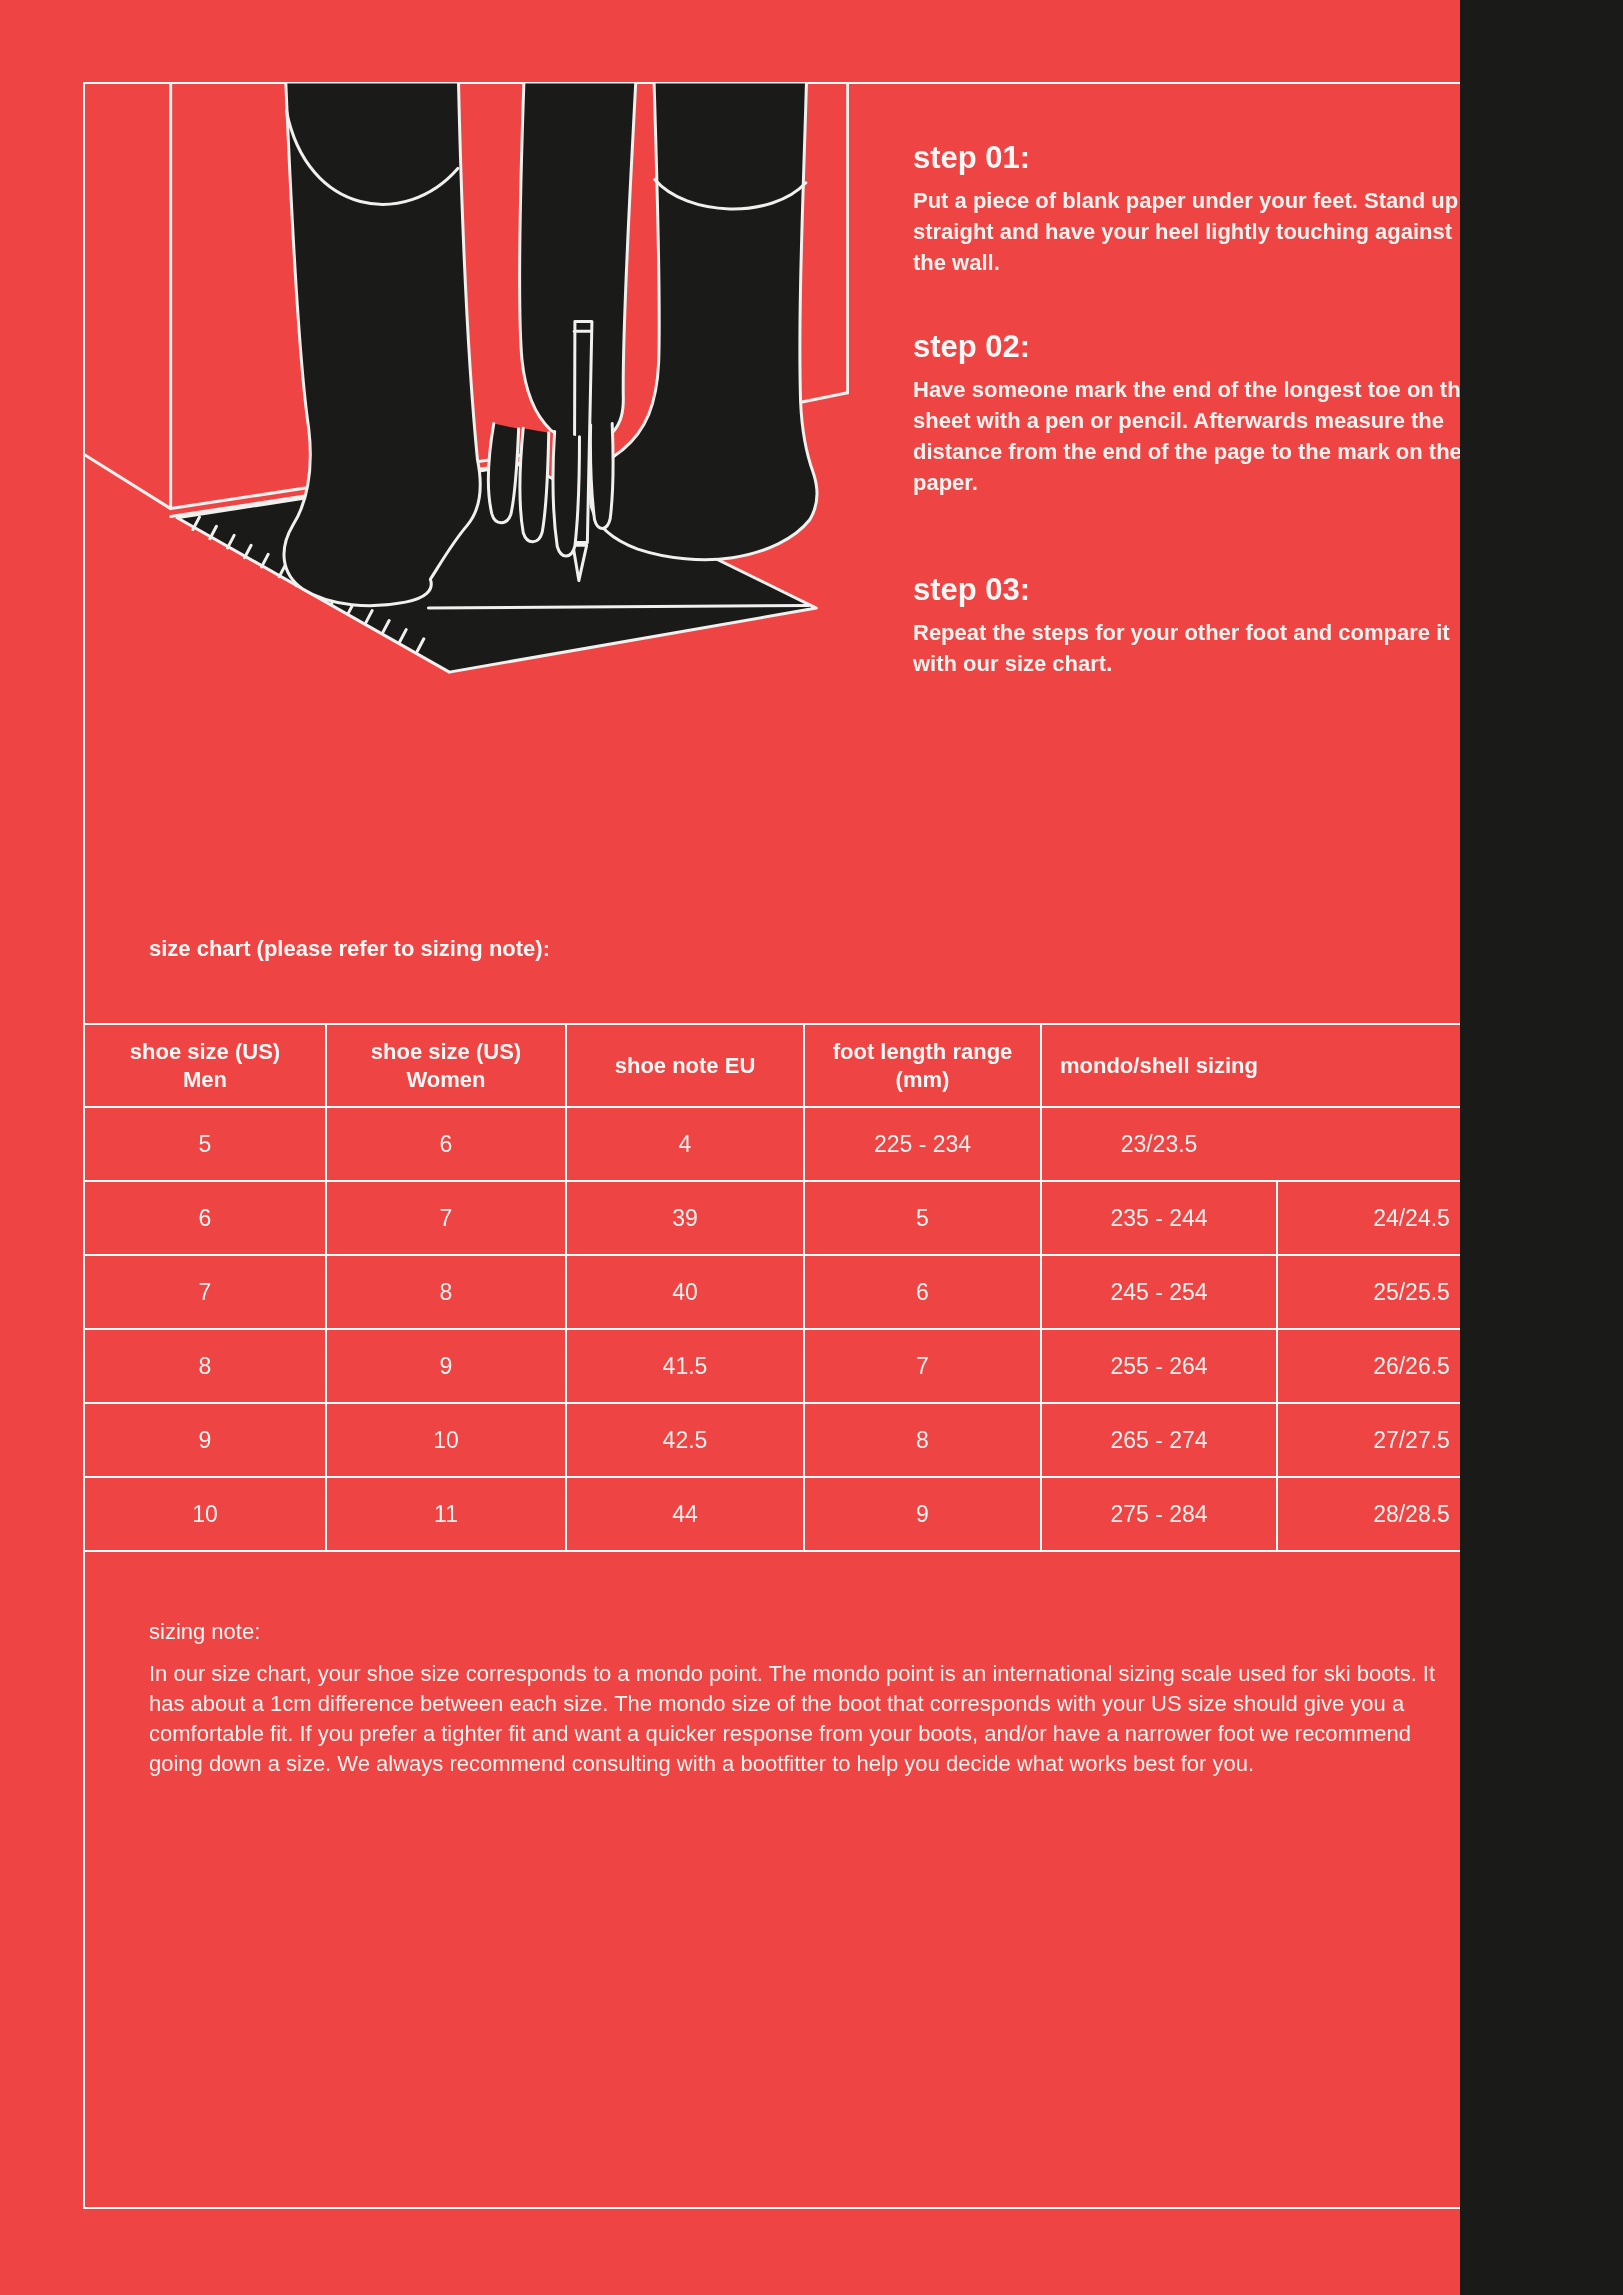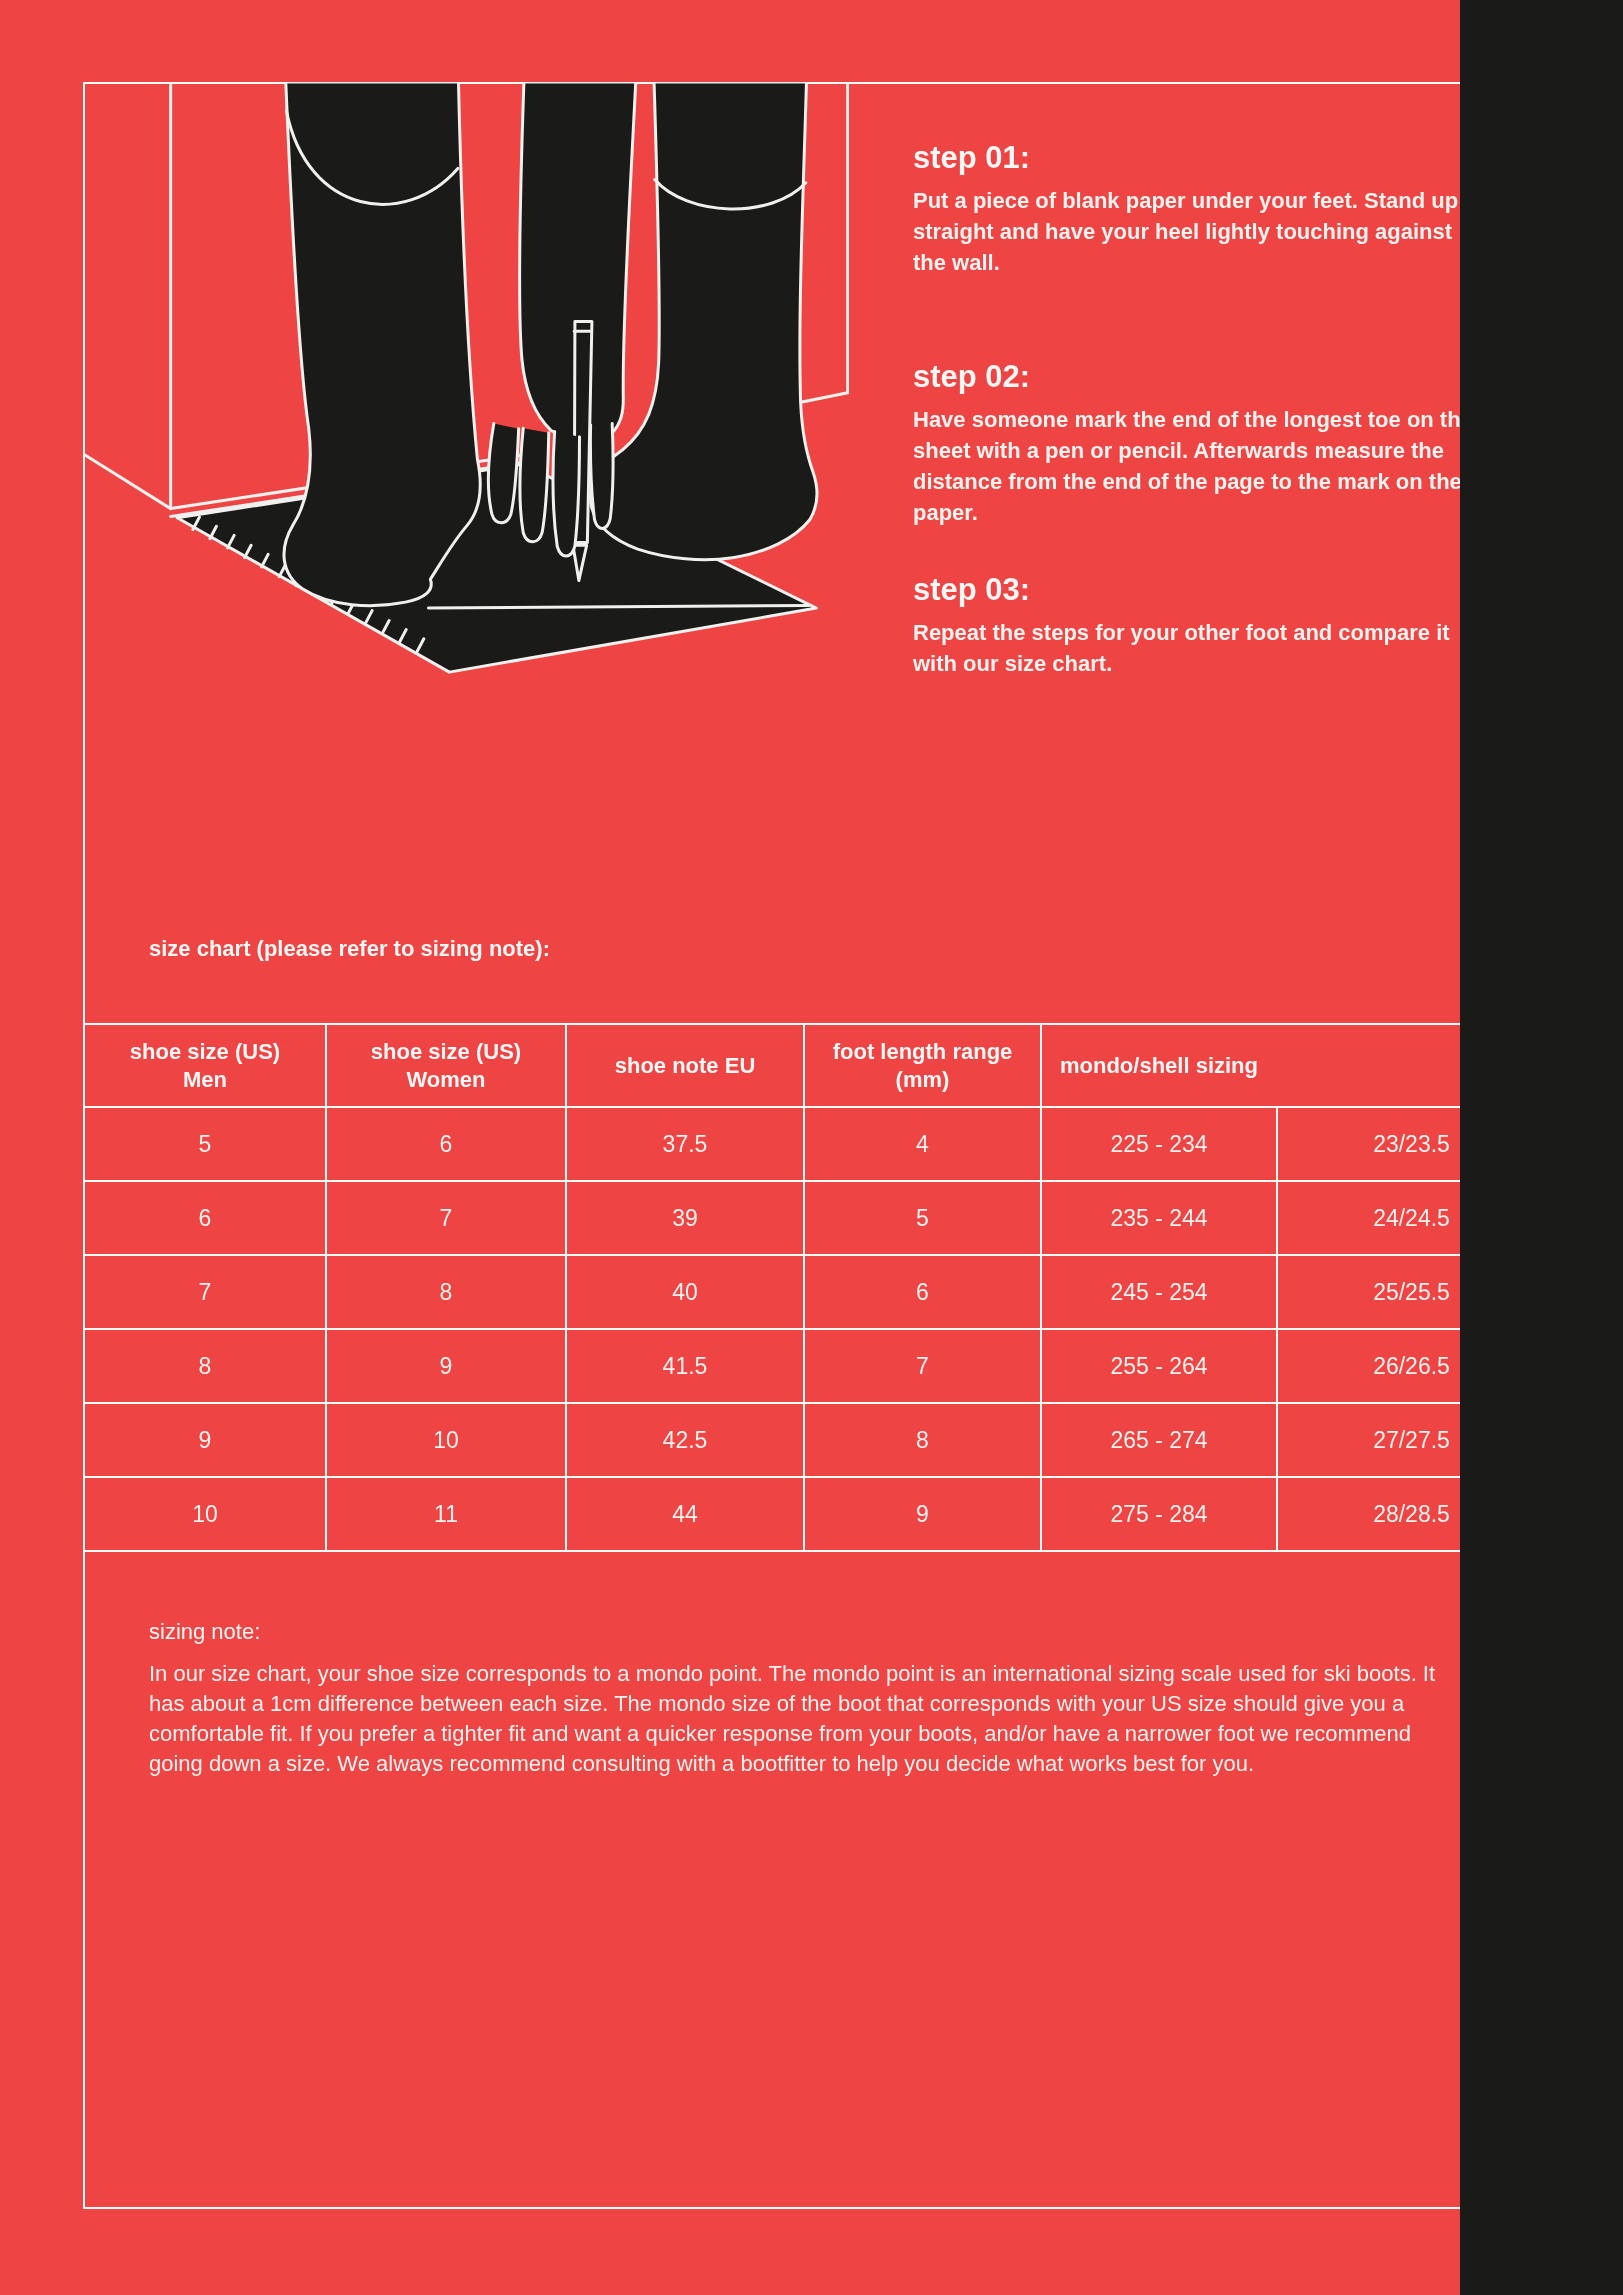--- a/index.html
+++ b/index.html
@@ -76,21 +76,21 @@
       <path d="M848,660 C844,722 845,788 852,836 C858,856 874,855 879,835 C884,792 886,725 886,668"></path>
       <path fill="#1a1a19" stroke="none" d="M903,650 C902,700 904,755 909,795 C914,814 929,812 933,793 C938,752 938,695 936,648 Z"></path>
       <path d="M903,650 C902,700 904,755 909,795 C914,814 929,812 933,793 C938,752 938,695 936,648"></path>
     </g>
   </svg>
 
   <div class="step" style="top:139px">
     <h2>step 01:</h2>
     <p>Put a piece of blank paper under your feet. Stand up straight and have your heel lightly touching against the wall.</p>
   </div>
-  <div class="step" style="top:358px">
+  <div class="step" style="top:328px">
     <h2>step 02:</h2>
     <p>Have someone mark the end of the longest toe on the sheet with a pen or pencil. Afterwards measure the distance from the end of the page to the mark on the paper.</p>
   </div>
   <div class="step" style="top:571px">
     <h2>step 03:</h2>
     <p>Repeat the steps for your other foot and compare it with our size chart.</p>
   </div>
 
   <div class="chart-label">size chart (please refer to sizing note):</div>
 
@@ -101,21 +101,20 @@
         <div class="th">shoe size (US)
 Women</div>
         <div class="th">shoe note EU</div>
         <div class="th">foot length range
 (mm)</div>
         <div class="th">mondo/shell sizing</div>
       </div>
   <div class="tr row">
         <div class="td">5</div>
         <div class="td">6</div>
-        <div class="td">37.5</div>
         <div class="td">4</div>
         <div class="td">225 - 234</div>
         <div class="td">23/23.5</div>
       </div>
       <div class="tr row">
         <div class="td">6</div>
         <div class="td">7</div>
         <div class="td">39</div>
         <div class="td">5</div>
         <div class="td">235 - 244</div>

